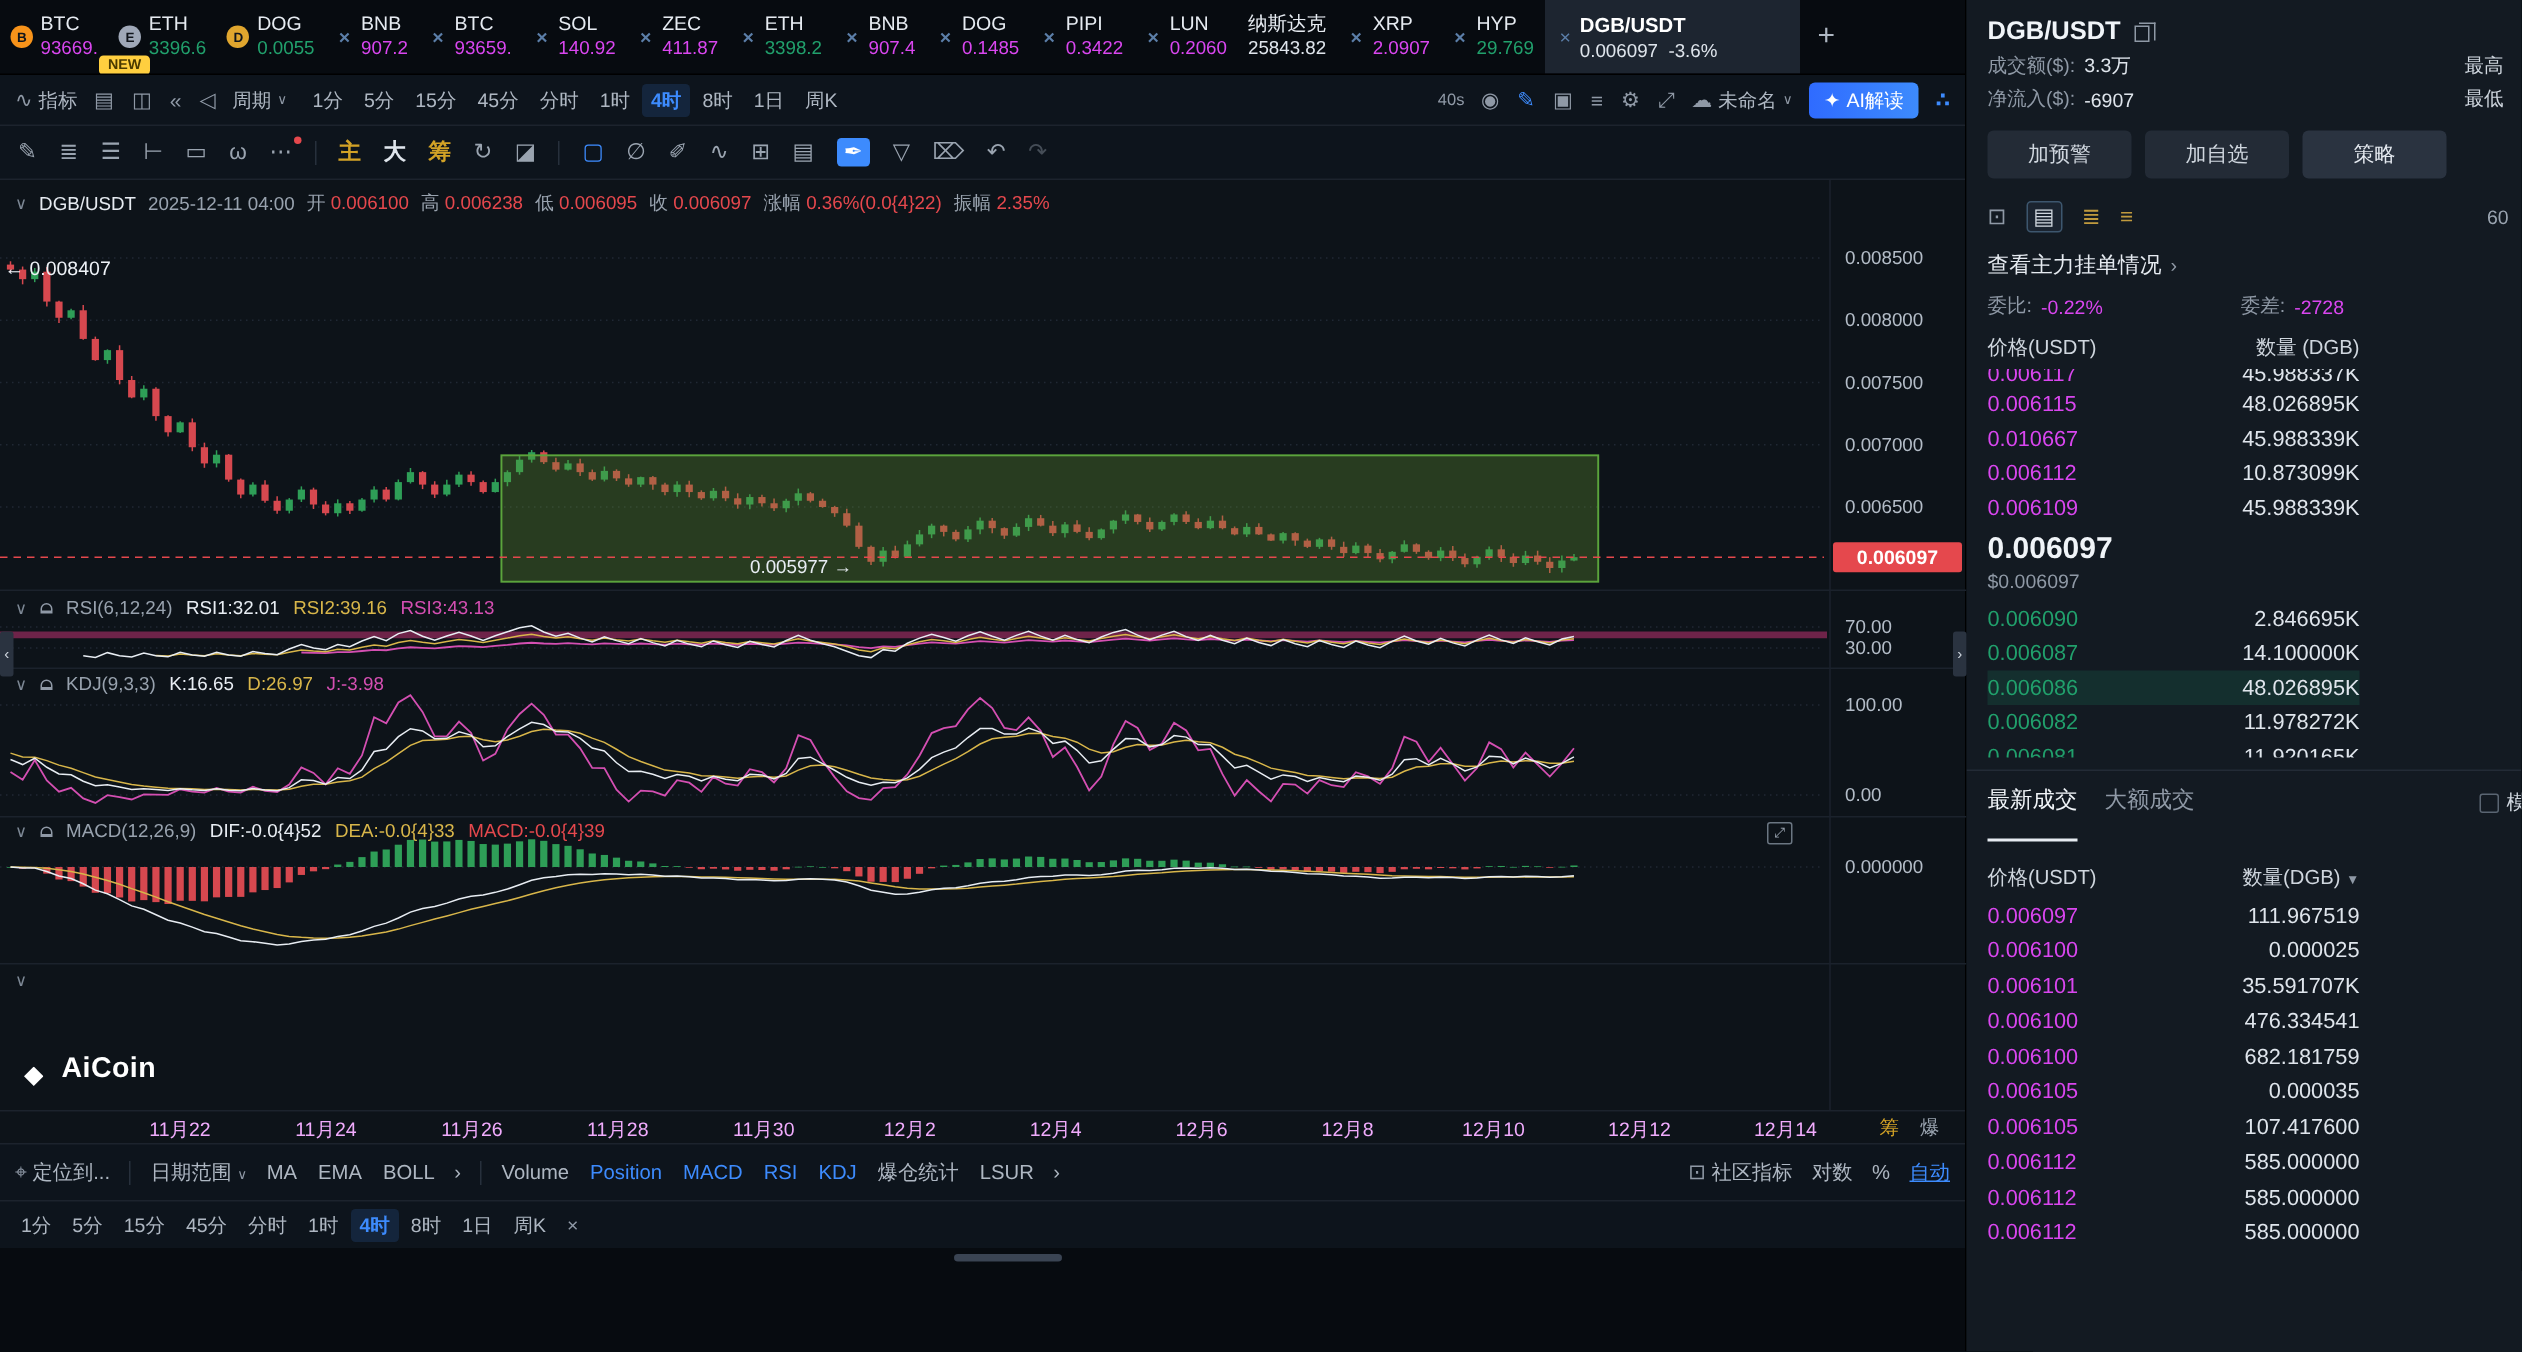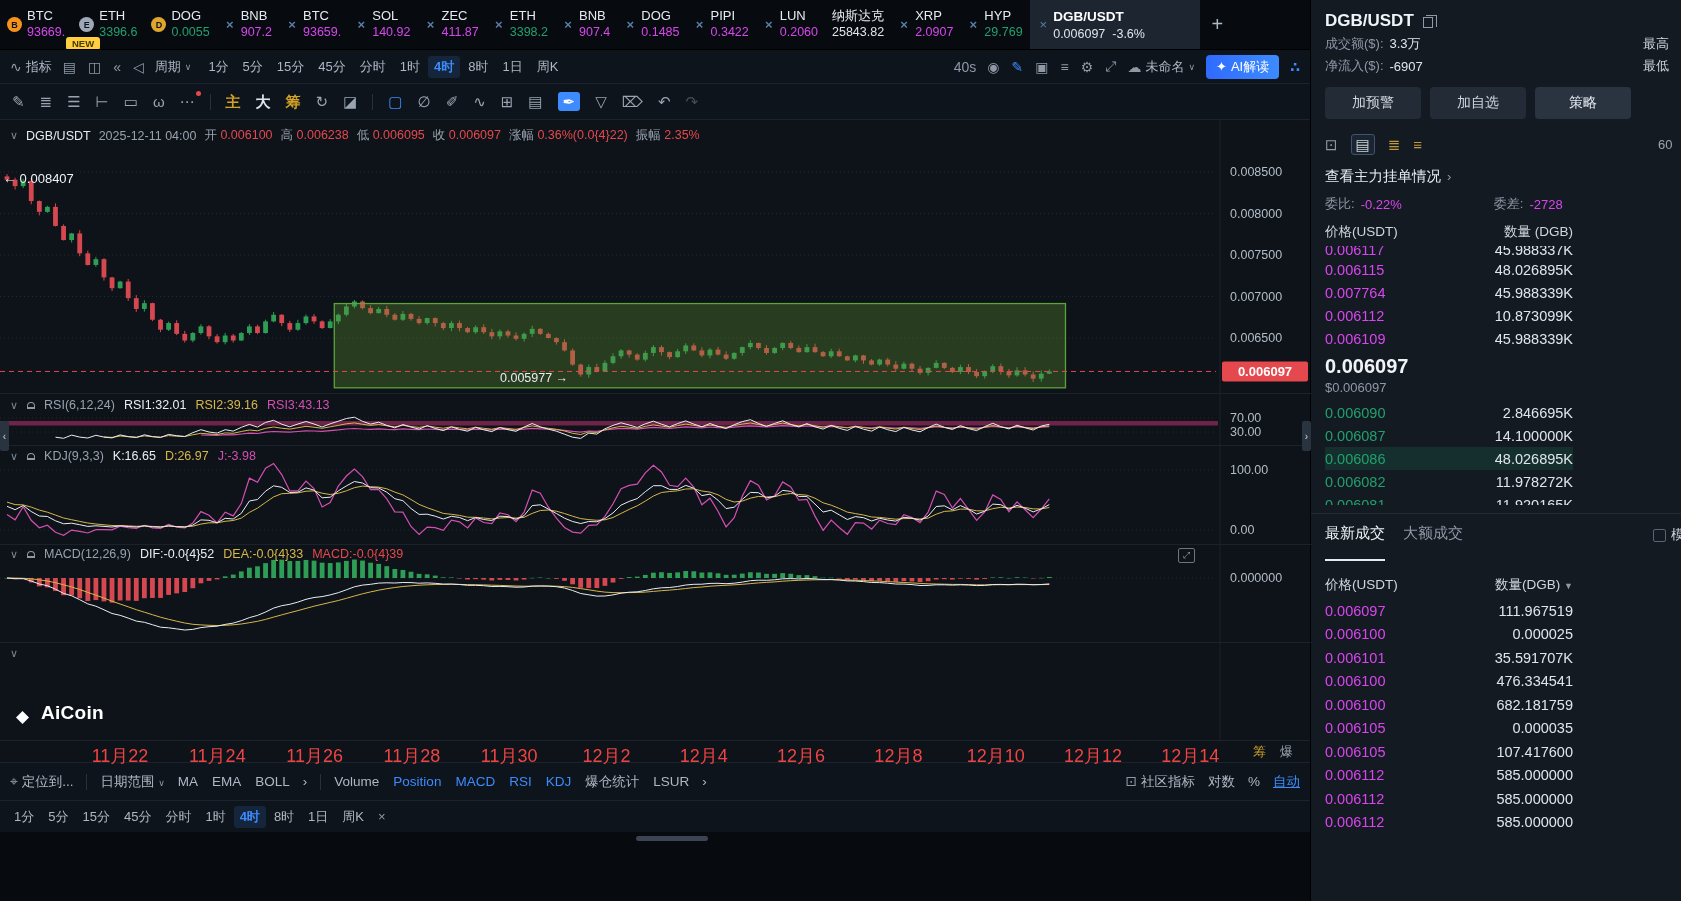--- a/index.html
+++ b/index.html
@@ -25,21 +25,21 @@
 
 .toolbar{height:34px;background:#0d141c;border-bottom:1px solid #1c232d;display:flex;align-items:center;padding:0 10px;gap:11px;color:#aeb7c2;flex-shrink:0;}
 .tbtn{display:flex;align-items:center;gap:4px;cursor:pointer;font-size:13px;white-space:nowrap;}
 .tgroup{display:flex;gap:12px;align-items:center;}
 .ticon{font-size:14px;color:#8f99a6;cursor:pointer;}
 .caret{font-size:9px;color:#8f99a6;}
 .tfs{display:flex;gap:2px;align-items:center;}
 .tf{padding:2px 6px;border-radius:3px;cursor:pointer;font-size:13px;color:#aeb7c2;white-space:nowrap;}
 .tf.active{color:#3d8bfd;background:rgba(61,139,253,.14);font-weight:bold;}
 .flex1{flex:1;}
-.countdown{font-size:14px;color:#8f99a6;}
+.countdown{font-size:11px;color:#8f99a6;}
 .ai-btn{background:linear-gradient(90deg,#2f6bff,#3d8bfd);color:#fff;border-radius:4px;padding:3px 10px;font-size:13px;display:flex;gap:4px;align-items:center;cursor:pointer;}
 .share{color:#3d8bfd;font-weight:bold;}
 
 .drawbar{height:36px;background:#0d141c;border-bottom:1px solid #1c232d;display:flex;align-items:center;padding:0 12px;gap:15px;flex-shrink:0;}
 .dicon{font-size:15px;color:#9aa4b0;cursor:pointer;position:relative;line-height:1;}
 .dbig{font-size:15px;font-weight:bold;}
 .dactive{background:#3d8bfd;color:#fff;border-radius:3px;padding:2px 5px;}
 .ddim{opacity:.4;}
 .ddot::after{content:'';position:absolute;top:-3px;right:-6px;width:5px;height:5px;background:#e5484d;border-radius:50%;}
 .dsep{width:1px;height:16px;background:#27303c;}
@@ -54,21 +54,21 @@
 .panel-hd{position:absolute;left:10px;display:flex;gap:9px;font-size:12.5px;color:#98a2ae;align-items:center;z-index:2;white-space:nowrap;}
 .wv{color:#e8edf3;}.yv{color:#d8b64a;}.mv{color:#d44fb2;}
 .left-anno{position:absolute;top:51px;left:3px;color:#eef2f7;font-size:13px;z-index:2;}
 .logo{position:absolute;left:16px;top:582px;display:flex;gap:12px;align-items:flex-end;z-index:2;}
 .logo-mark{width:13px;height:13px;background:#fff;clip-path:polygon(50% 0,100% 50%,50% 100%,0 50%);}
 .logo-text{font-size:19px;font-weight:bold;color:#fff;letter-spacing:.3px;}
 .chev-abs{position:absolute;z-index:2;}
 .expand-ic{position:absolute;left:1178px;top:428px;width:17px;height:15px;border:1px solid #6b7682;border-radius:2px;color:#9aa4b0;font-size:9px;display:flex;align-items:center;justify-content:center;z-index:2;cursor:pointer;}
 
 .date-axis{height:22px;position:relative;background:#0d1319;border-top:1px solid #1c232d;flex-shrink:0;}
-.date-label{position:absolute;top:3px;transform:translateX(-50%);font-size:18px;color:#ef4444;white-space:nowrap;}
+.date-label{position:absolute;top:3px;transform:translateX(-50%);font-size:13px;color:#f0abfc;white-space:nowrap;}
 .axis-chip{position:absolute;top:2px;font-size:13px;cursor:pointer;}
 
 .bottom-toolbar{height:38px;background:#0d141c;border-top:1px solid #1c232d;display:flex;align-items:center;padding:0 10px;gap:13px;color:#aeb7c2;font-size:13.5px;flex-shrink:0;}
 .bt-item{cursor:pointer;white-space:nowrap;}
 .bt-group{display:flex;gap:14px;align-items:center;}
 .blue{color:#3d8bfd;}
 .vsep{width:1px;height:16px;background:#27303c;}
 .auto{color:#3d8bfd;text-decoration:underline;}
 
 .tf-bar{height:32px;background:#0d141c;border-top:1px solid #1c232d;display:flex;align-items:center;padding:0 8px;gap:2px;flex-shrink:0;}
@@ -923,21 +923,21 @@
             <div class="bk-row">
               <span class="bp down">0.006117</span>
               <span class="bq">45.988337K</span>
             </div>
           </div>
           <div class="bk-row">
             <span class="bp down">0.006115</span>
             <span class="bq">48.026895K</span>
           </div>
           <div class="bk-row">
-            <span class="bp down">0.007764</span>
+            <span class="bp down">0.010667</span>
             <span class="bq">45.988339K</span>
           </div>
           <div class="bk-row">
             <span class="bp down">0.006112</span>
             <span class="bq">10.873099K</span>
           </div>
           <div class="bk-row">
             <span class="bp down">0.006109</span>
             <span class="bq">45.988339K</span>
           </div>

